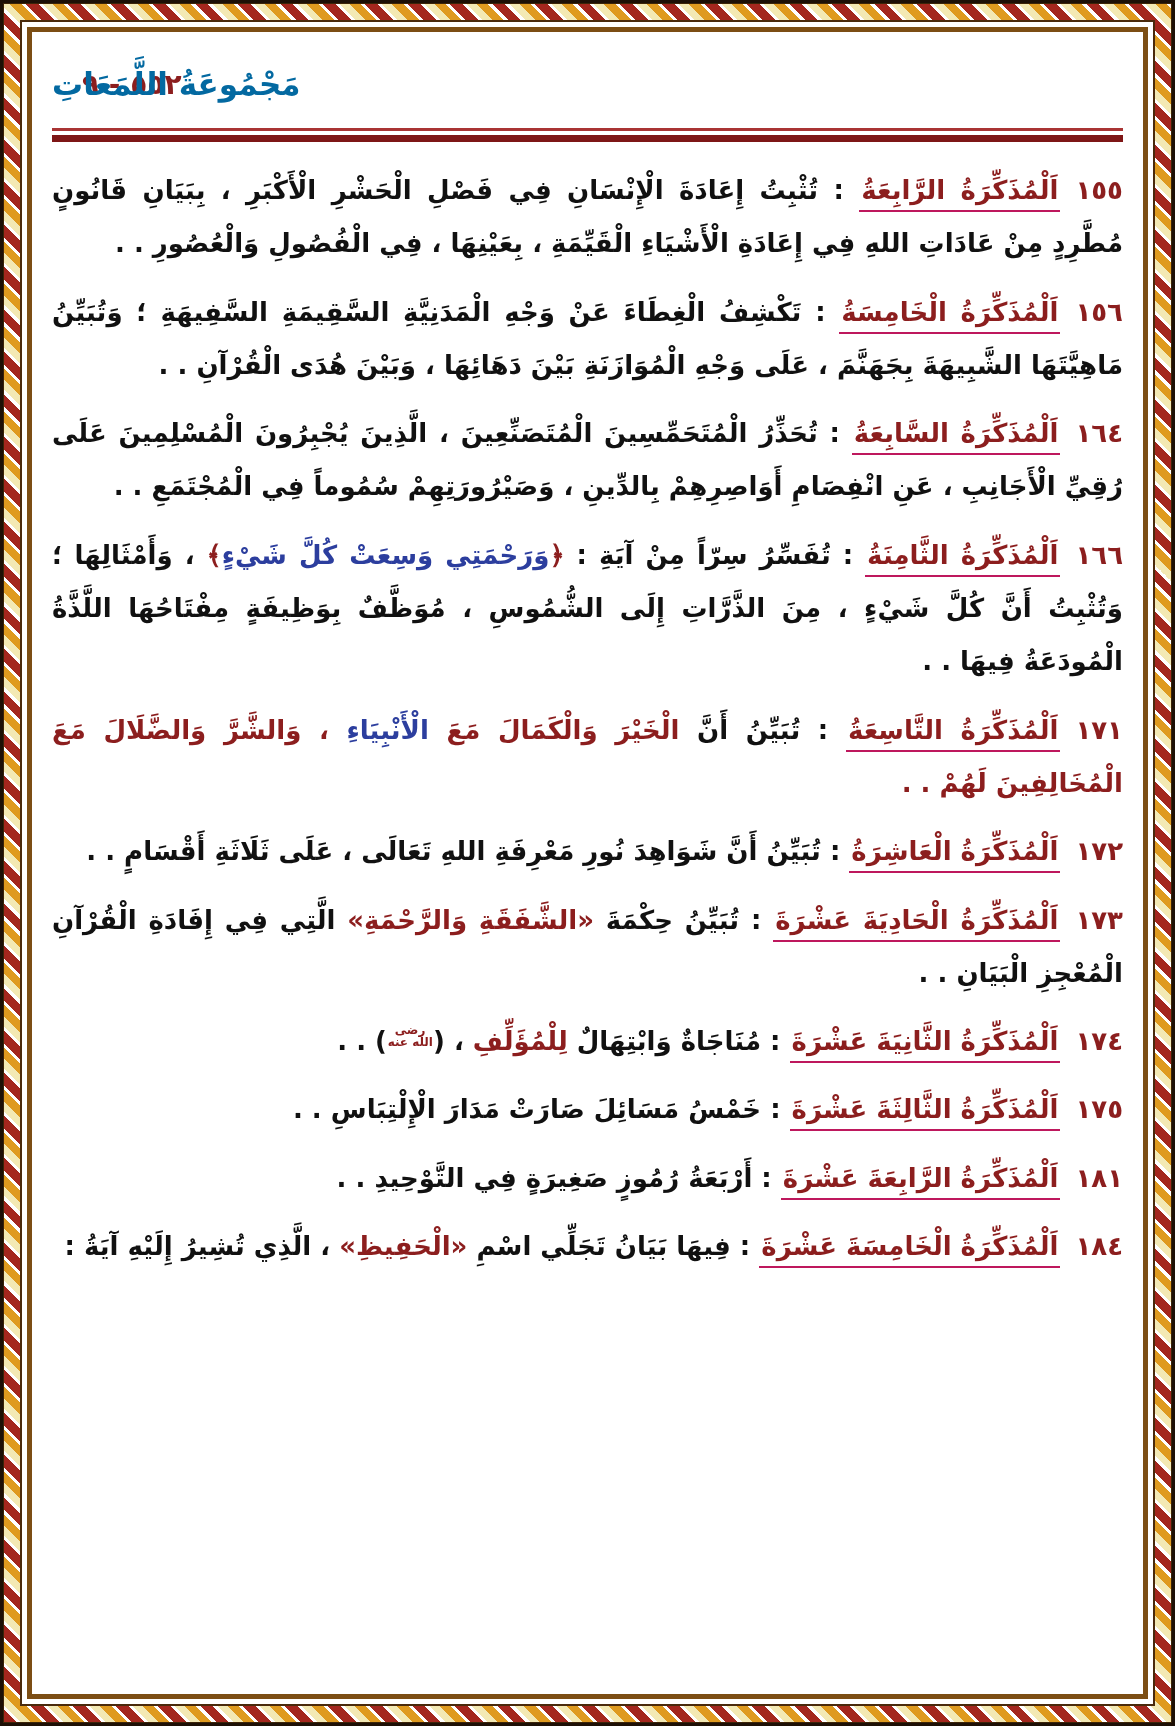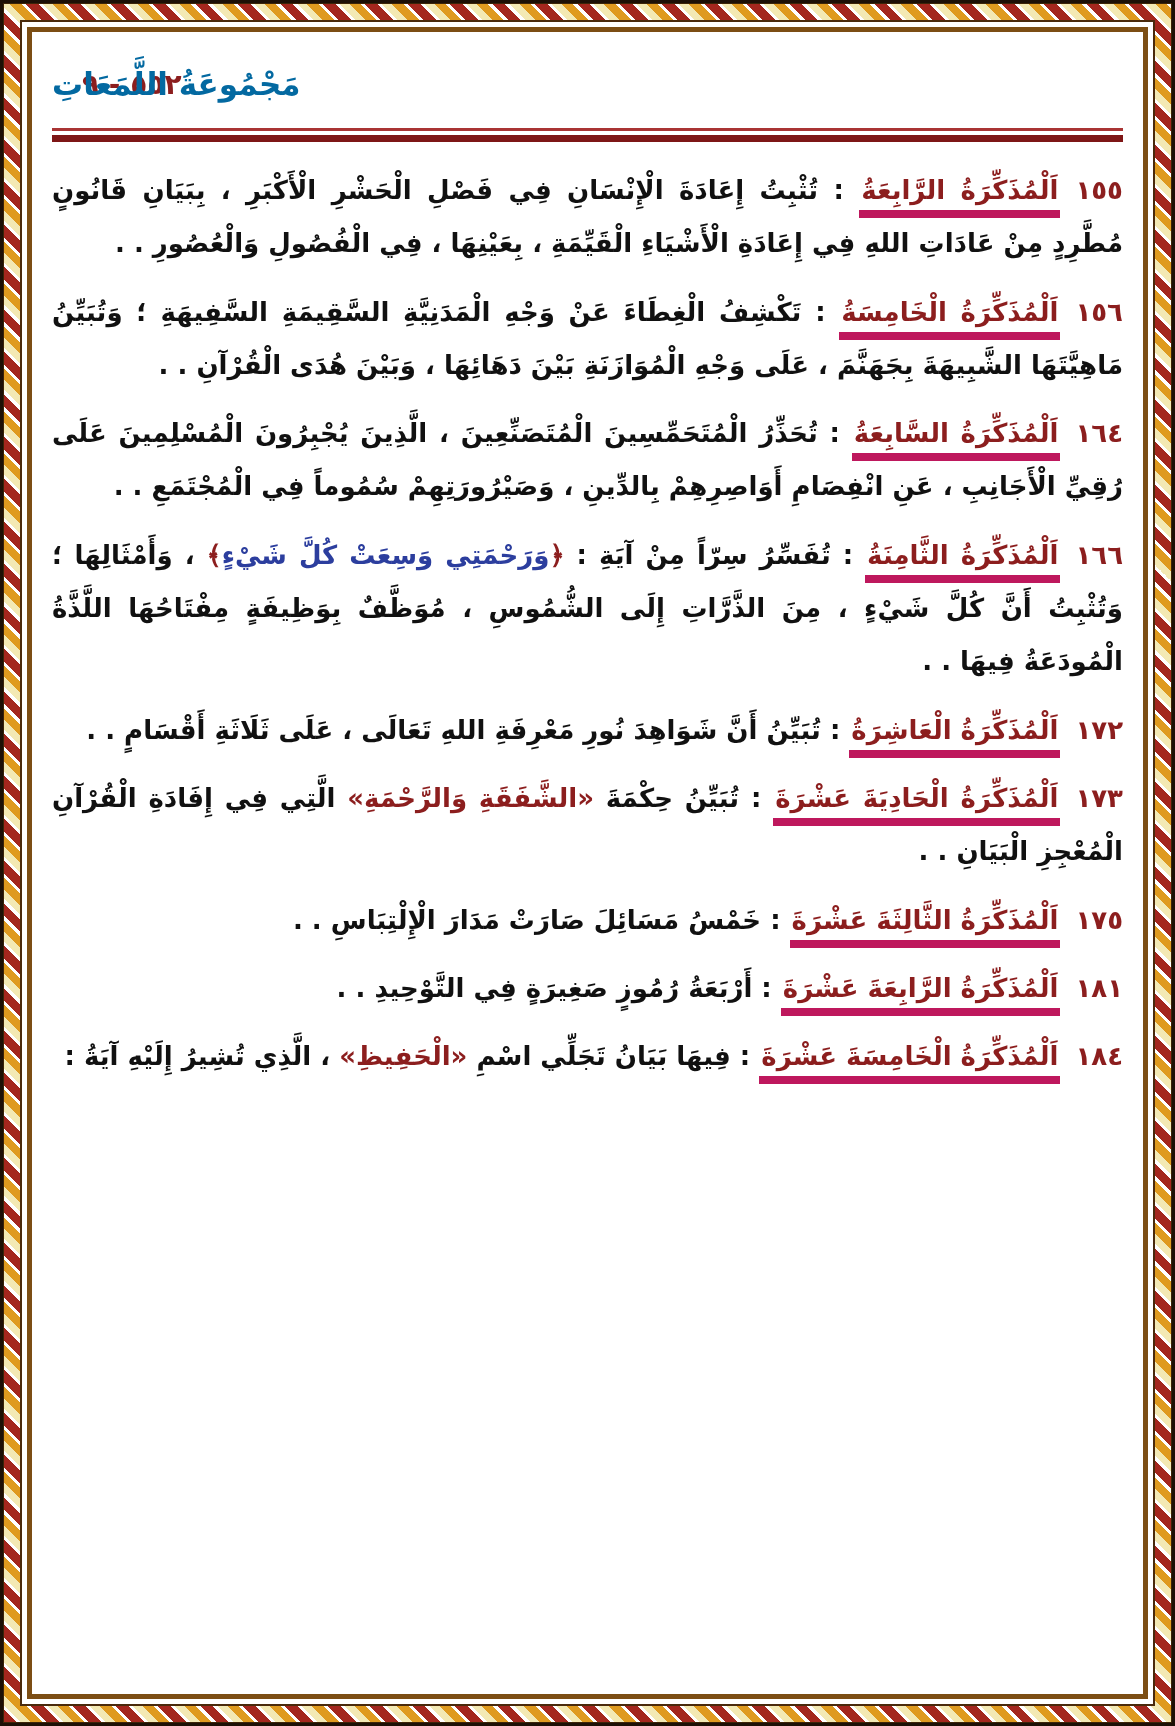--- a/index.html
+++ b/index.html
@@ -42,21 +42,21 @@
   
   .entries{direction:rtl;}
   .entry{
     font-size:26px;font-weight:bold;line-height:2.05;
     color:#111;text-align:justify;text-align-last:right;
     margin:0 0 15px;
   }
   .entry-number{color:#8c1e1e;margin-left:15px;}
   .entry-heading{
     color:#8c1e1e;
-    border-bottom:8px solid #be185d;
+    border-bottom:2px solid #be185d;
     padding:0 2px 5px;
   }
   .seg-black{color:#111;}
   .seg-red{color:#8c1e1e;}
   .seg-blue{color:#2c3e9e;}
   .seal{font-size:12px;line-height:1;display:inline-block;transform:translateY(-4px);max-width:46px;text-align:center;}
   .verse-line{text-align:center;text-align-last:center;}
 </style>
 </head>
 <body>
@@ -91,31 +91,39 @@
   <div class="entry">
     <span class="entry-number">١٦٤</span><span class="entry-heading">اَلْمُذَكِّرَةُ السَّابِعَةُ</span><span class="entry-body"><span class="seg-black"> : تُحَذِّرُ الْمُتَحَمِّسِينَ الْمُتَصَنِّعِينَ ، الَّذِينَ يُجْبِرُونَ الْمُسْلِمِينَ عَلَى رُقِيِّ الْأَجَانِبِ ، عَنِ انْفِصَامِ أَوَاصِرِهِمْ بِالدِّينِ ، وَصَيْرُورَتِهِمْ سُمُوماً فِي الْمُجْتَمَعِ . .</span></span>
     
   </div>
 
   <div class="entry">
     <span class="entry-number">١٦٦</span><span class="entry-heading">اَلْمُذَكِّرَةُ الثَّامِنَةُ</span><span class="entry-body"><span class="seg-black"> : تُفَسِّرُ سِرّاً مِنْ آيَةِ : </span><span class="seg-red">﴿</span><span class="seg-blue">وَرَحْمَتِي وَسِعَتْ كُلَّ شَيْءٍ</span><span class="seg-red">﴾</span><span class="seg-black"> ، وَأَمْثَالِهَا ؛ وَتُثْبِتُ أَنَّ كُلَّ شَيْءٍ ، مِنَ الذَّرَّاتِ إِلَى الشُّمُوسِ ، مُوَظَّفٌ بِوَظِيفَةٍ مِفْتَاحُهَا اللَّذَّةُ الْمُودَعَةُ فِيهَا . .</span></span>
     
   </div>
 
+  <div class="entry">
+    <span class="entry-number">١٧١</span><span class="entry-heading">اَلْمُذَكِّرَةُ التَّاسِعَةُ</span><span class="entry-body"><span class="seg-black"> : تُبَيِّنُ أَنَّ </span><span class="seg-red">الْخَيْرَ وَالْكَمَالَ مَعَ </span><span class="seg-blue">الْأَنْبِيَاءِ</span><span class="seg-red"> ، وَالشَّرَّ وَالضَّلَالَ مَعَ الْمُخَالِفِينَ لَهُمْ . .</span></span>
+    
+  </div>
 
   <div class="entry">
     <span class="entry-number">١٧٢</span><span class="entry-heading">اَلْمُذَكِّرَةُ الْعَاشِرَةُ</span><span class="entry-body"><span class="seg-black"> : تُبَيِّنُ أَنَّ شَوَاهِدَ نُورِ مَعْرِفَةِ اللهِ تَعَالَى ، عَلَى ثَلَاثَةِ أَقْسَامٍ . .</span></span>
     
   </div>
 
   <div class="entry">
     <span class="entry-number">١٧٣</span><span class="entry-heading">اَلْمُذَكِّرَةُ الْحَادِيَةَ عَشْرَةَ</span><span class="entry-body"><span class="seg-black"> : تُبَيِّنُ حِكْمَةَ </span><span class="seg-red">«الشَّفَقَةِ وَالرَّحْمَةِ»</span><span class="seg-black"> الَّتِي فِي إِفَادَةِ الْقُرْآنِ الْمُعْجِزِ الْبَيَانِ . .</span></span>
     
   </div>
 
+  <div class="entry">
+    <span class="entry-number">١٧٤</span><span class="entry-heading">اَلْمُذَكِّرَةُ الثَّانِيَةَ عَشْرَةَ</span><span class="entry-body"><span class="seg-black"> : مُنَاجَاةٌ وَابْتِهَالٌ </span><span class="seg-red">لِلْمُؤَلِّفِ</span><span class="seg-black"> ، (</span><span class="seg-red seal">رضى الله عنه</span><span class="seg-black">) . .</span></span>
+    
+  </div>
 
   <div class="entry">
     <span class="entry-number">١٧٥</span><span class="entry-heading">اَلْمُذَكِّرَةُ الثَّالِثَةَ عَشْرَةَ</span><span class="entry-body"><span class="seg-black"> : خَمْسُ مَسَائِلَ صَارَتْ مَدَارَ الْإِلْتِبَاسِ . .</span></span>
     
   </div>
 
   <div class="entry">
     <span class="entry-number">١٨١</span><span class="entry-heading">اَلْمُذَكِّرَةُ الرَّابِعَةَ عَشْرَةَ</span><span class="entry-body"><span class="seg-black"> : أَرْبَعَةُ رُمُوزٍ صَغِيرَةٍ فِي التَّوْحِيدِ . .</span></span>
     
   </div>

